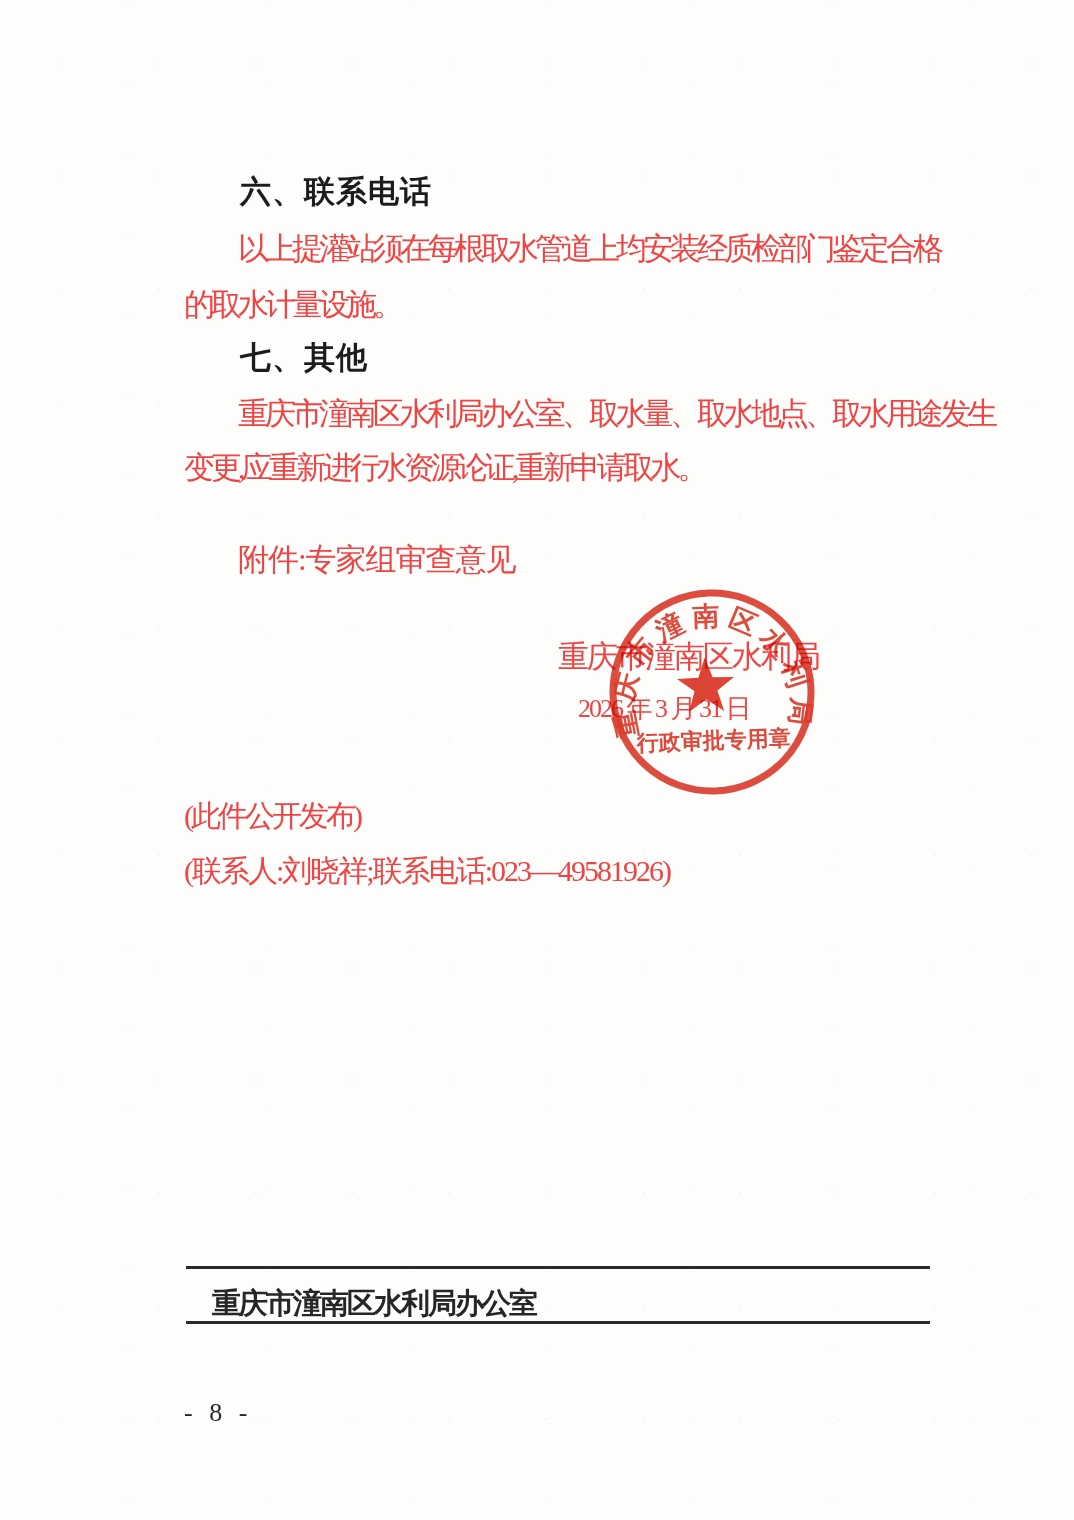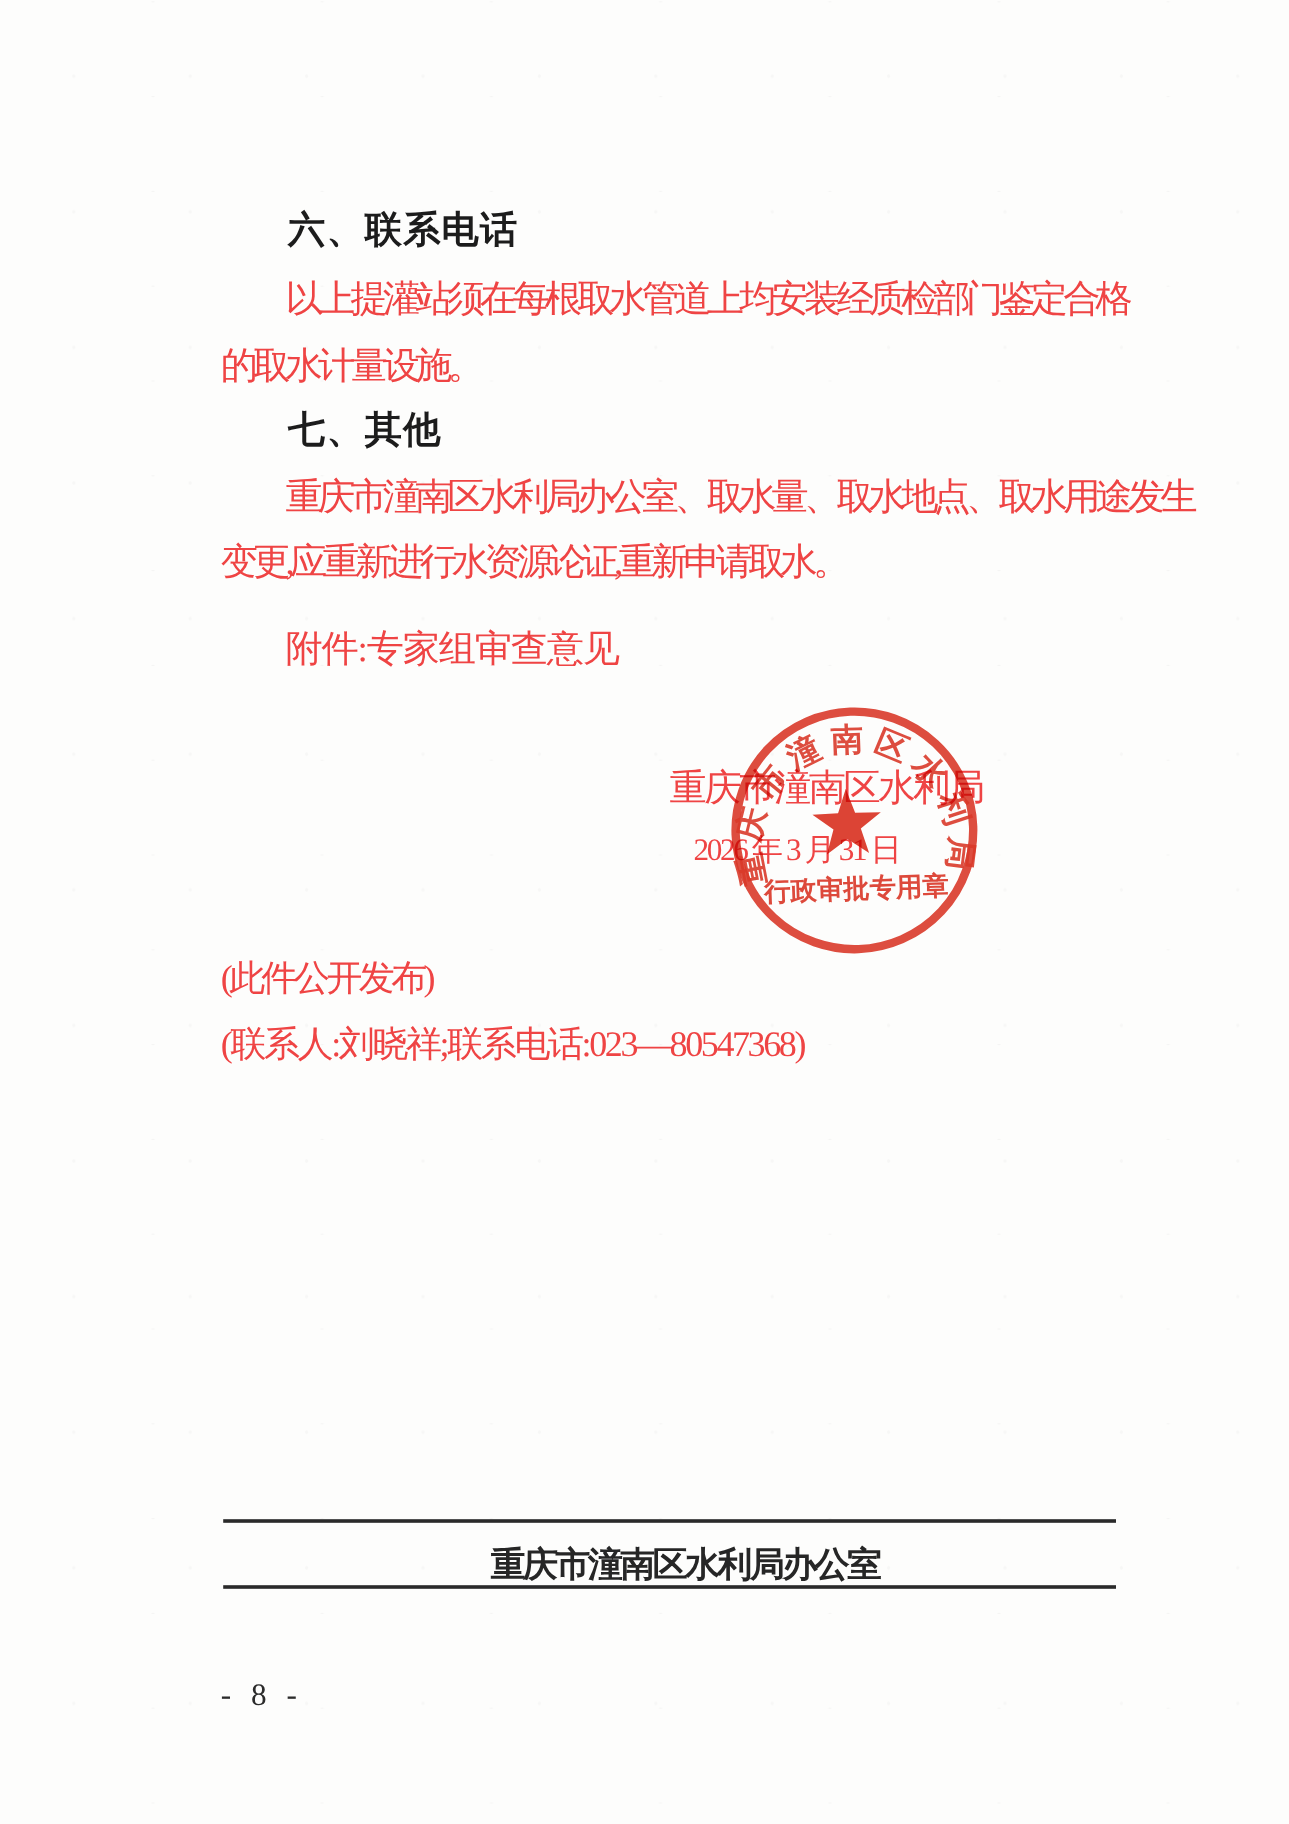--- a/index.html
+++ b/index.html
@@ -21,61 +21,61 @@
   .body-text{font-size:31px;letter-spacing:-4px;}
   .heading{font-size:31px;font-weight:bold;letter-spacing:1px;color:#1c1c1c;}
   .sig{letter-spacing:-2px;}
   .stamp-wrap{
     position:absolute;left:602px;top:582px;width:220px;height:220px;
     mix-blend-mode:multiply;transform:rotate(-2deg);
   }
   .footer-rule{position:absolute;left:186px;width:744px;height:3px;background:#2a2a2a;}
   .footer-row{
     position:absolute;left:186px;top:1284px;width:744px;
-    display:flex;justify-content:center;align-items:center;
+    display:flex;justify-content:flex-start;align-items:center;
   }
   .footer-text{font-size:29px;font-weight:bold;letter-spacing:-2px;color:#262626;white-space:nowrap;}
   .footer-office{padding-left:26px;}
   .footer-date{padding-right:8px;font-weight:normal;}
   .page-num{position:absolute;left:184px;top:1398px;font-size:26px;letter-spacing:5px;color:#2b2b2b;}
 </style>
 </head>
 <body>
 
 <div class="noise"></div>
 
 <div class="line heading" style="left:240px;top:174px;">六、联系电话</div>
 <div class="line body-text" style="left:238px;top:231px;">以上提灌站须在每根取水管道上均安装经质检部门鉴定合格</div>
 <div class="line body-text" style="left:184px;top:287px;">的取水计量设施。</div>
 
 <div class="line heading" style="left:240px;top:340px;">七、其他</div>
 <div class="line body-text" style="left:238px;top:396px;">重庆市潼南区水利局办公室、取水量、取水地点、取水用途发生</div>
 <div class="line body-text" style="left:184px;top:450px;">变更,应重新进行水资源论证,重新申请取水。</div>
 
-<div class="line body-text" style="left:238px;top:523px;letter-spacing:-1px;">附件:专家组审查意见</div>
+<div class="line body-text" style="left:238px;top:542px;letter-spacing:-1px;">附件:专家组审查意见</div>
 
 <div class="line sig" style="left:558px;top:639px;font-size:31px;">重庆市潼南区水利局</div>
 <div class="line sig" style="left:578px;top:694px;font-size:26px;">2026 年 3 月 31 日</div>
 
 <div class="stamp-wrap">
   <svg width="220" height="220" viewBox="0 0 220 220">
     <circle cx="110" cy="110" r="99" fill="none" stroke-width="7" stroke-opacity="0.9" stroke="#dc3a2a"></circle>
     <defs>
       <path id="arcPath" d="M 33 140 A 79 79 0 1 1 187 140" fill="none"></path>
     </defs>
     <text font-size="27" font-weight="bold" letter-spacing="7" fill-opacity="0.9" font-family="Liberation Serif, DejaVu Serif, serif" fill="#dc3a2a">
       <textPath href="#arcPath" startOffset="50%" text-anchor="middle">重庆市潼南区水利局</textPath>
     </text>
     <polygon points="110,72 117.1,92.3 138.5,92.7 121.4,105.7 127.6,126.3 110,114 92.4,126.3 98.6,105.7 81.5,92.7 102.9,92.3" transform="translate(-6,3)" fill-opacity="0.95" fill="#dc3a2a"></polygon>
     <text x="110" y="166" text-anchor="middle" font-size="22" font-weight="bold" letter-spacing="0" fill-opacity="0.92" font-family="Liberation Serif, DejaVu Serif, serif" fill="#dc3a2a">行政审批专用章</text>
   </svg>
 </div>
 
 <div class="line" style="left:184px;top:799px;font-size:30px;letter-spacing:-3px;">(此件公开发布)</div>
-<div class="line" style="left:184px;top:854px;font-size:30px;letter-spacing:-2px;">(联系人:刘晓祥;联系电话:023—80547368)</div>
+<div class="line" style="left:184px;top:854px;font-size:30px;letter-spacing:-2px;">(联系人:刘晓祥;联系电话:023—49581926)</div>
 
 <div class="footer-rule" style="top:1266px;"></div>
 <div class="footer-row">
   <span class="footer-text footer-office">重庆市潼南区水利局办公室</span>
 </div>
 <div class="footer-rule" style="top:1321px;"></div>
 
 <div class="page-num">- 8 -</div>
 
 </body></html>

